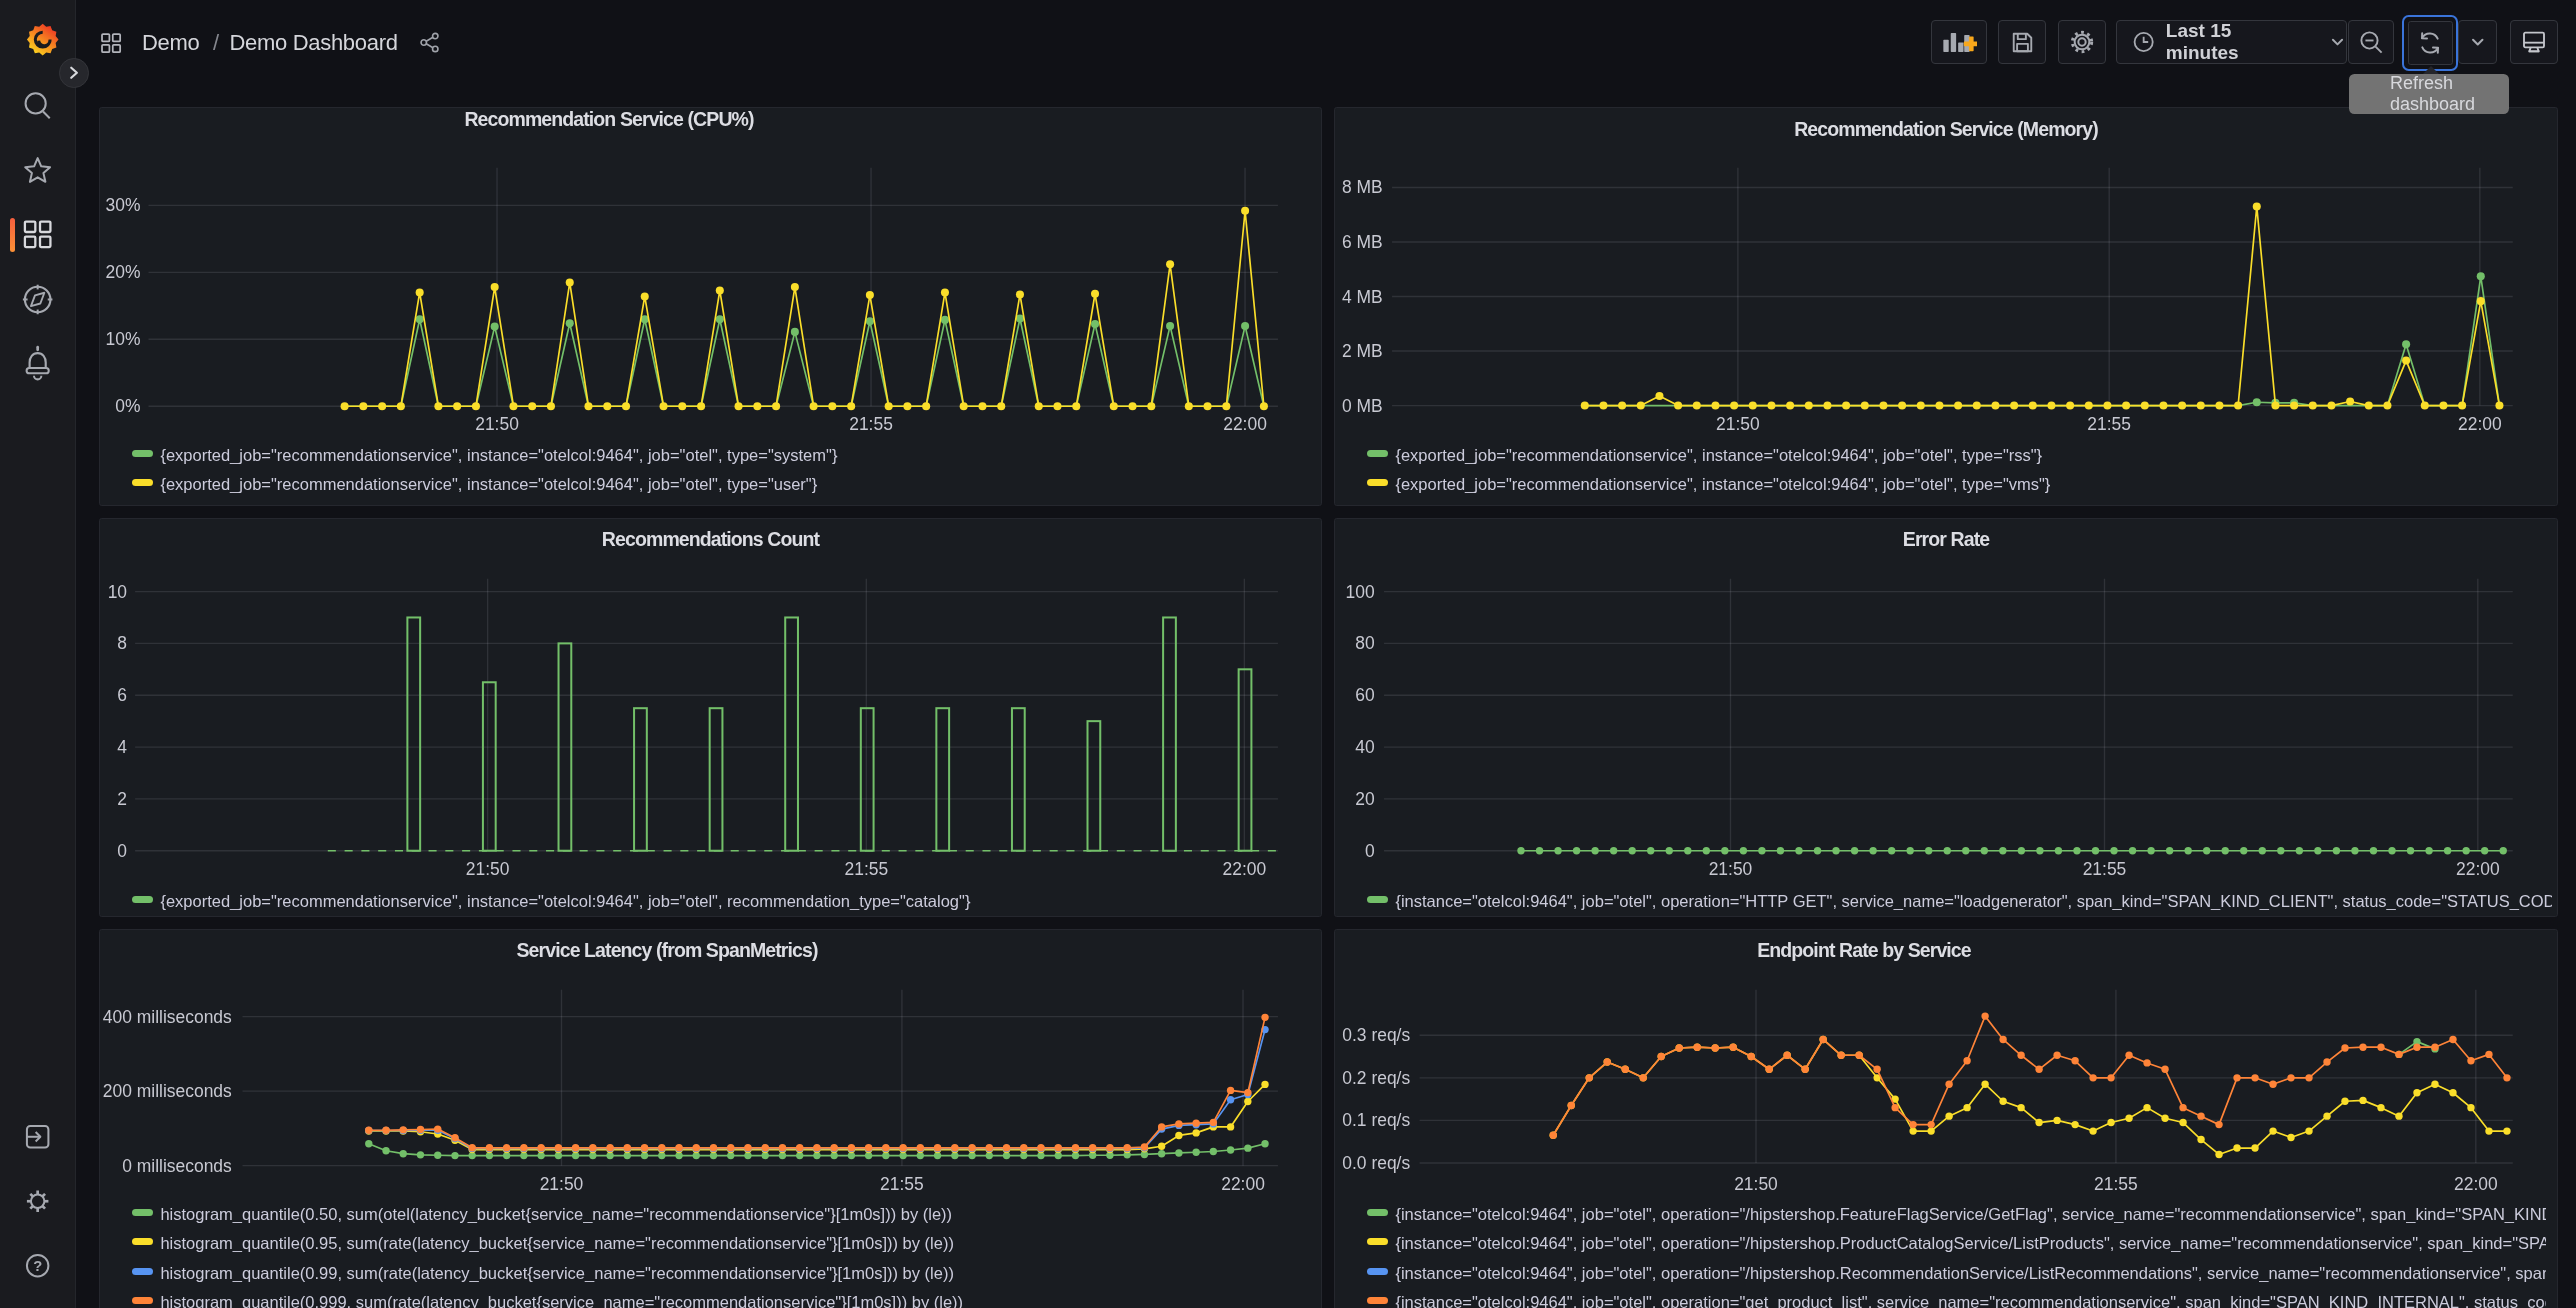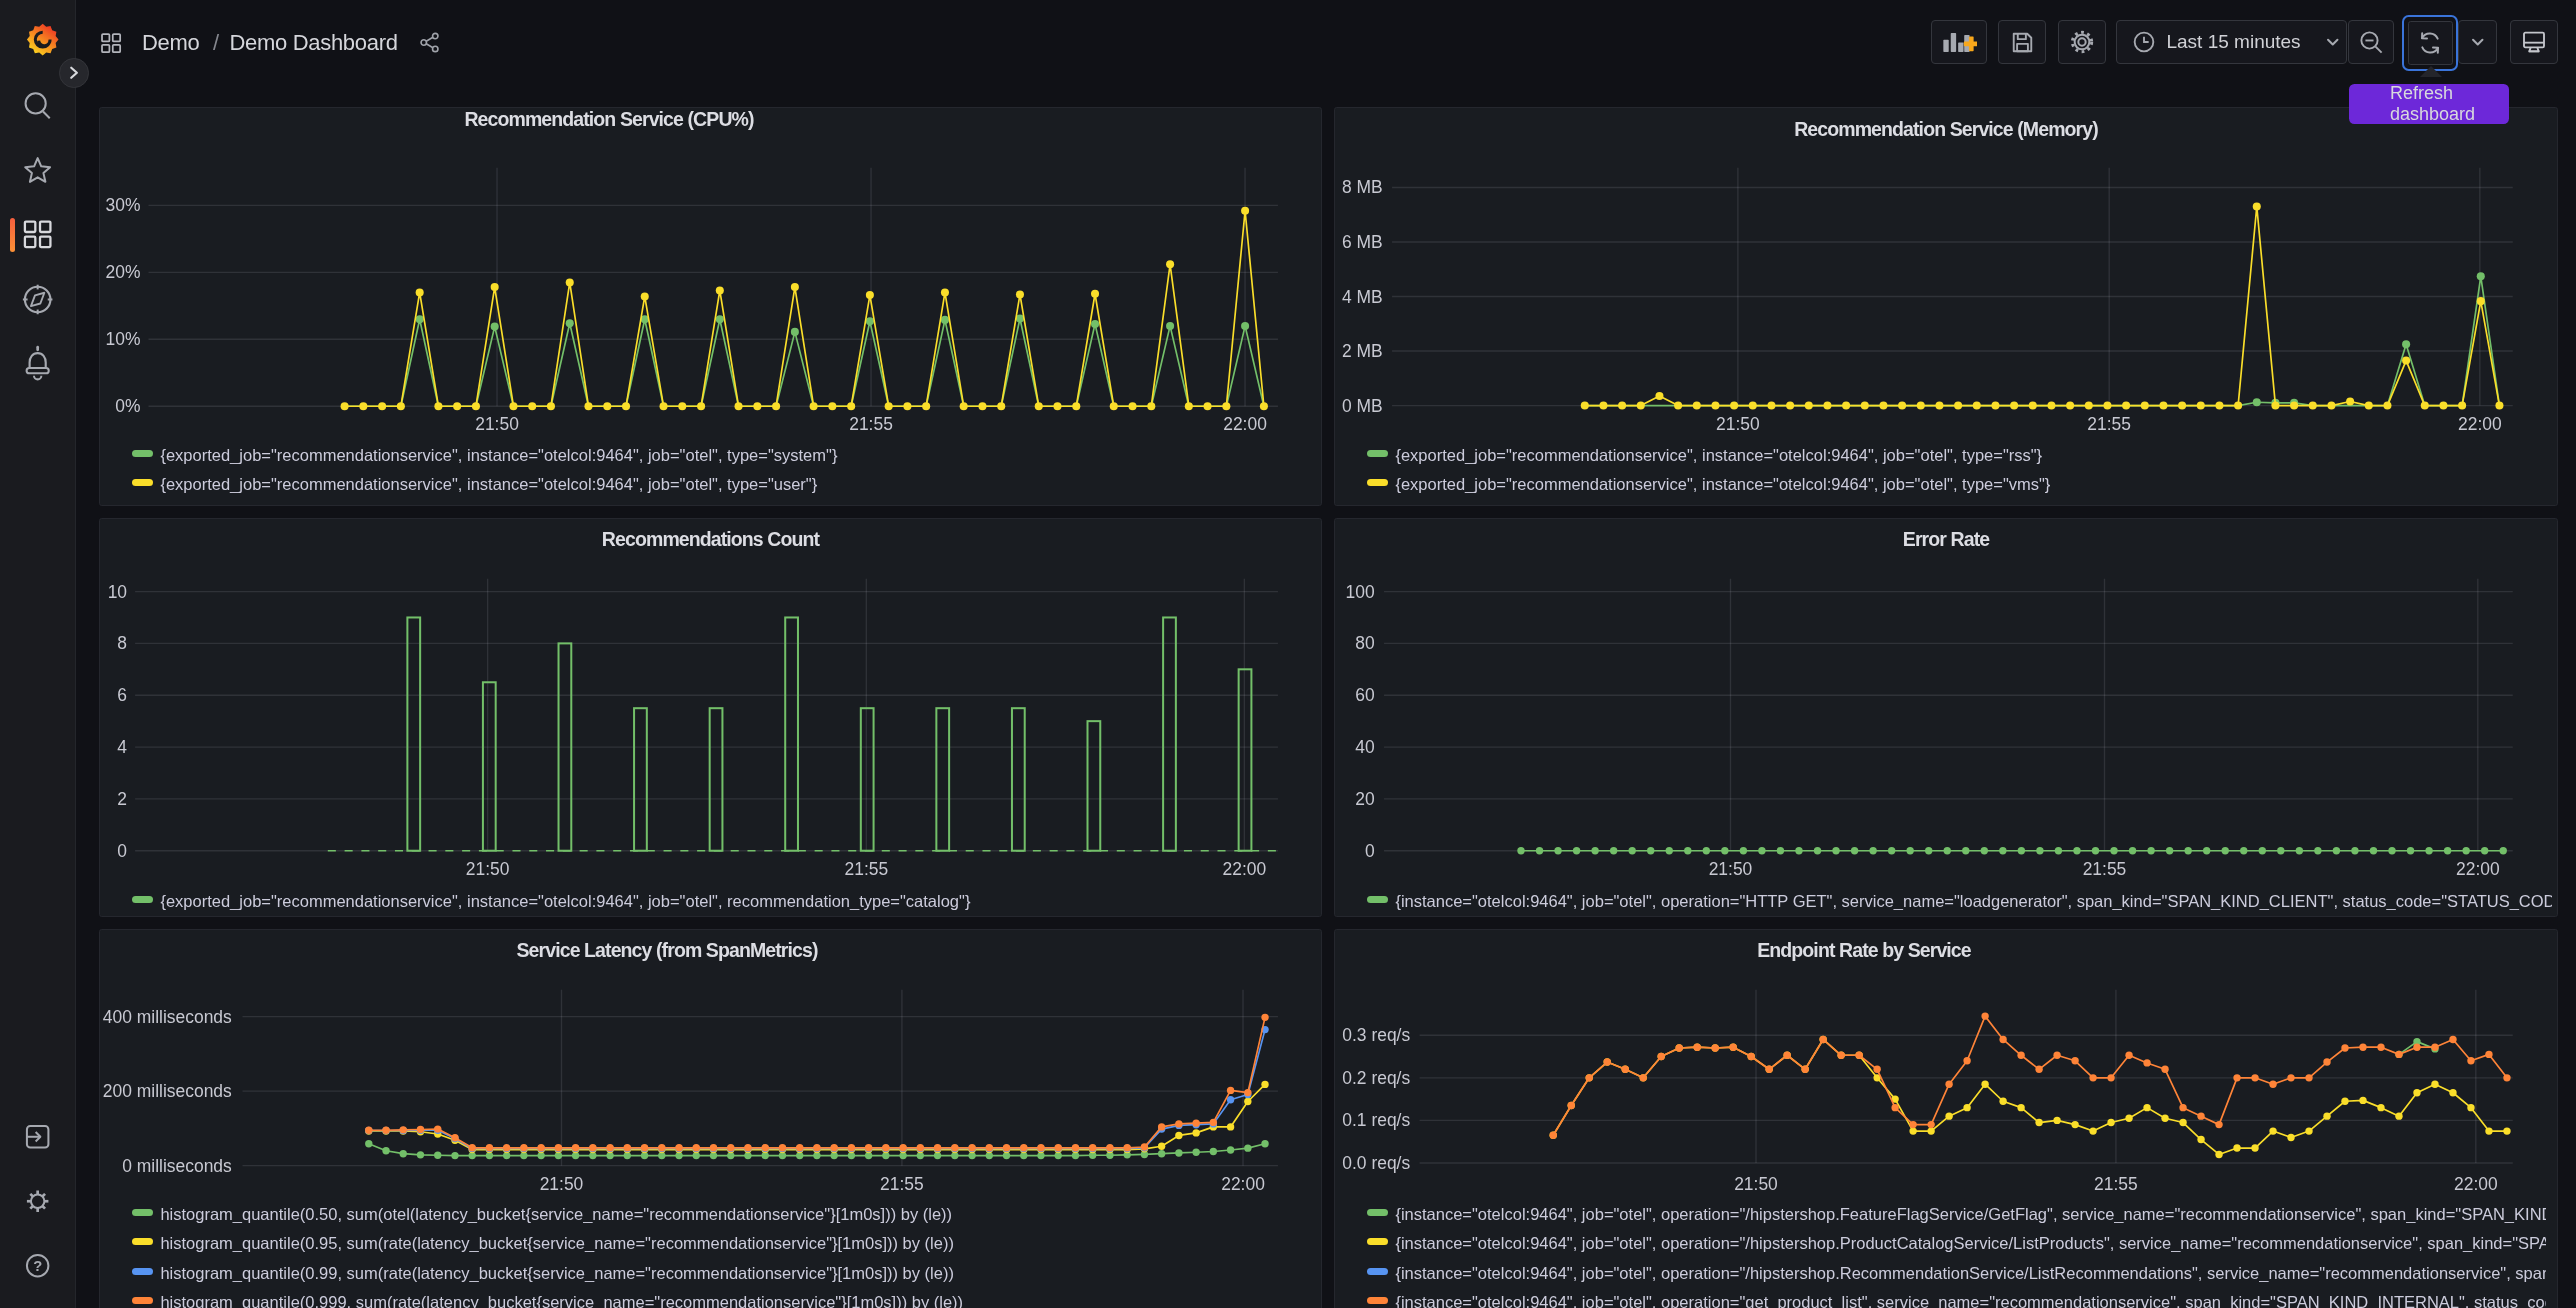--- a/index.html
+++ b/index.html
@@ -16,24 +16,24 @@
 .panel { position:absolute; background:#191c21; border:0.7px solid #25272e; border-radius:2.7px; }
 .ptitle { position:absolute; text-align:center; font-size:19.5px; letter-spacing:-0.9px; font-weight:700; color:#dcdde3; }
 .charts { position:absolute; left:0; top:0; }
 .lrow { position:absolute; height:22px; line-height:22px; font-size:16.5px; color:#ccccdc;
   white-space:nowrap; overflow:hidden; }
 .lmark { display:inline-block; width:21px; height:7.4px; border-radius:4px; margin-right:7.4px; vertical-align:middle; margin-top:-2.7px; }
 .ltext { vertical-align:middle; }
 .tbtn { position:absolute; top:20px; height:44px; border:0.7px solid #34363d; border-radius:4px;
   background:#16171d; display:flex; align-items:center; justify-content:center; }
 .timebtn { justify-content:flex-start; padding-left:14.8px; gap:10.7px; }
-.ttext { font-size:19px; font-weight:400; color:#d0d1d6; margin-right:13px; }
+.ttext { font-size:19px; font-weight:700; color:#d0d1d6; margin-right:13px; }
 .refreshbtn { top:14.8px !important; height:56px !important; border:2.7px solid #3a74da; border-radius:6.7px; background:transparent; }
 .rinner { width:45px; height:44px; border:0.7px solid #34363d; border-radius:2.7px; background:#16171d; display:flex; align-items:center; justify-content:center; }
-.ttip { position:absolute; left:2349px; top:84px; width:160px; height:40px; background:#6d28d9;
+.ttip { position:absolute; left:2349px; top:74px; width:160px; height:40px; background:#737373;
   border-radius:5.4px; color:#d8d9dd; font-size:18px; display:flex; align-items:center; justify-content:center; z-index:6;padding-left:41px; }
 .ttip-arrow { position:absolute; left:2420px; top:66px; width:0; height:0;
   border-left:11.4px solid transparent; border-right:11.4px solid transparent; border-bottom:11.4px solid #24252b; z-index:6; }
 </style></head>
 <body>
 
 <div class="sidebar"></div>
 <svg class="sb" width="76" height="1308" viewBox="0 0 113 1948" fill="none" stroke="#a6a9b0" stroke-width="3">
 
   <defs>

